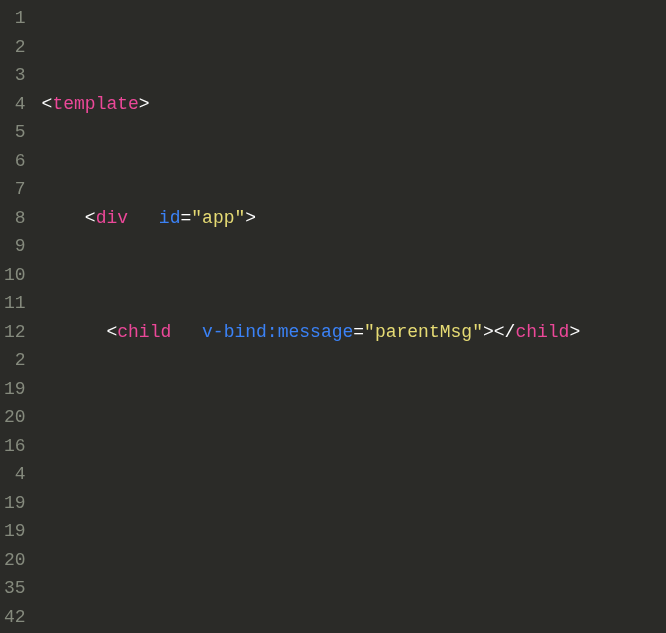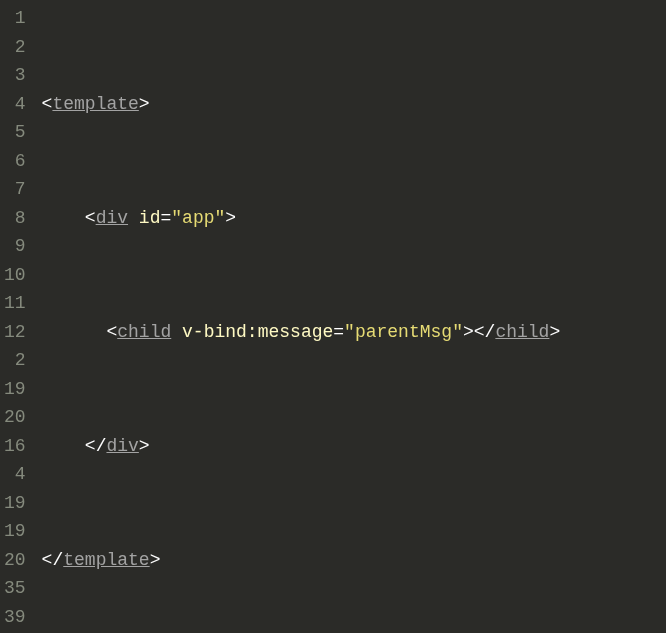--- a/index.html
+++ b/index.html
@@ -31,22 +31,22 @@
   flex: 1;
   padding: 4px 0;
   color: #e6e1cf;
   white-space: pre;
 }
 .line {
   height: 28.5px;
   padding-left: 8px;
 }
 .c-white   { color: #ffffff; }
-.c-magenta { color: #a3a3a3; text-decoration: underline; }
-.c-green   { color: #fef9c3; }
+.c-magenta { color: #ec4899; }
+.c-green   { color: #3b82f6; margin-left: 20px; }
 .c-yellow  { color: #e6db74; }
 </style>
 </head>
 <body>
 
 <div class="editor">
   <div class="gutter">
     <div>1</div>
     <div>2</div>
     <div>3</div>
@@ -61,34 +61,32 @@
     <div>12</div>
     <div>2</div>
     <div>19</div>
     <div>20</div>
     <div>16</div>
     <div>4</div>
     <div>19</div>
     <div>19</div>
     <div>20</div>
     <div>35</div>
-    <div>39</div>
+    <div>42</div>
   </div>
 
   <div class="code">
     
     <div class="line"><span class="c-white">&lt;</span><span class="c-magenta">template</span><span class="c-white">&gt;</span></div>
     
     <div class="line"><span>    </span><span class="c-white">&lt;</span><span class="c-magenta">div</span><span> </span><span class="c-green">id</span><span class="c-white">=</span><span class="c-yellow">"app"</span><span class="c-white">&gt;</span></div>
     
     <div class="line"><span>      </span><span class="c-white">&lt;</span><span class="c-magenta">child</span><span> </span><span class="c-green">v-bind:message</span><span class="c-white">=</span><span class="c-yellow">"parentMsg"</span><span class="c-white">&gt;</span><span class="c-white">&lt;</span><span class="c-white">/</span><span class="c-magenta">child</span><span class="c-white">&gt;</span></div>
     
-    <div class="line"><span>    </span><span class="c-white">&lt;</span><span class="c-white">/</span><span class="c-magenta">div</span><span class="c-white">&gt;</span></div>
     
-    <div class="line"><span class="c-white">&lt;</span><span class="c-white">/</span><span class="c-magenta">template</span><span class="c-white">&gt;</span></div>
     
     
     
     
     
     
     
     
     
     

